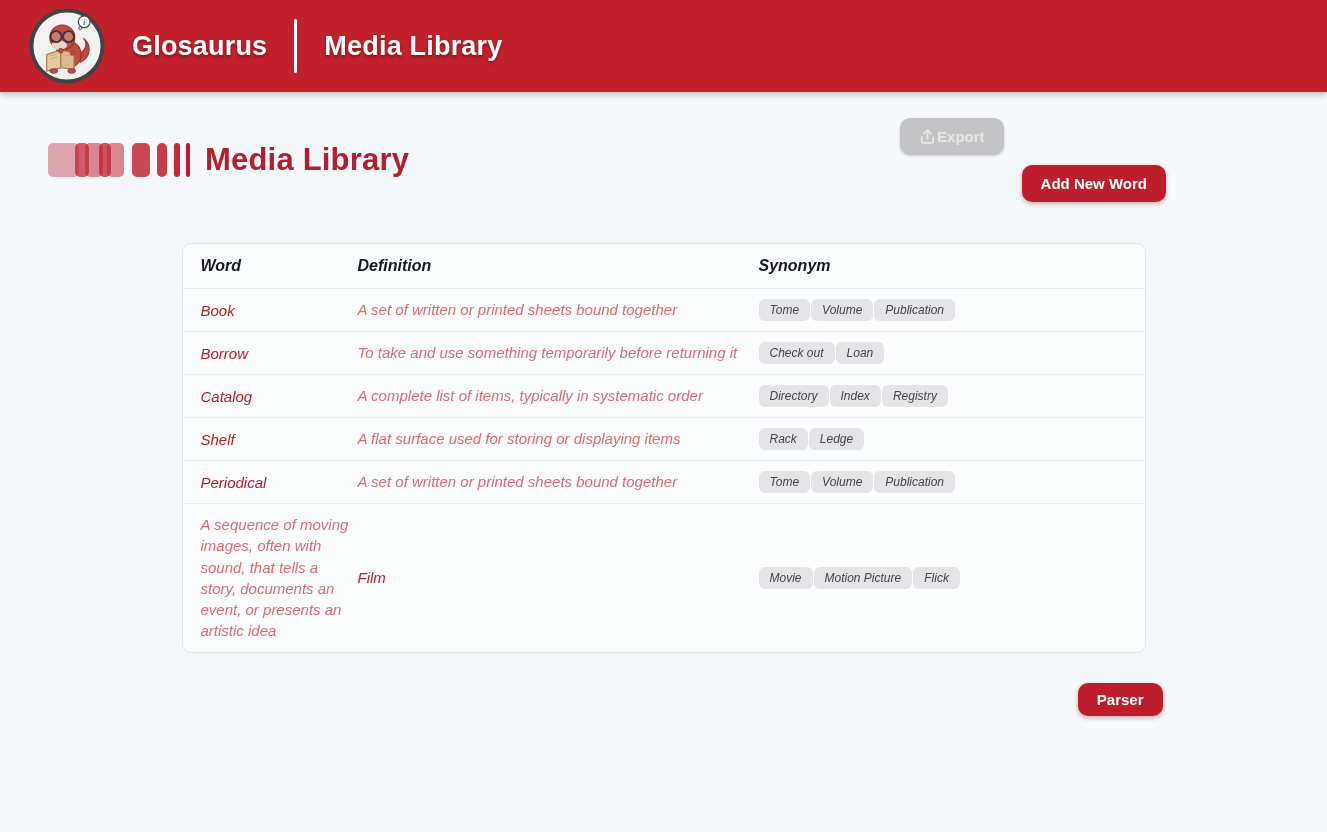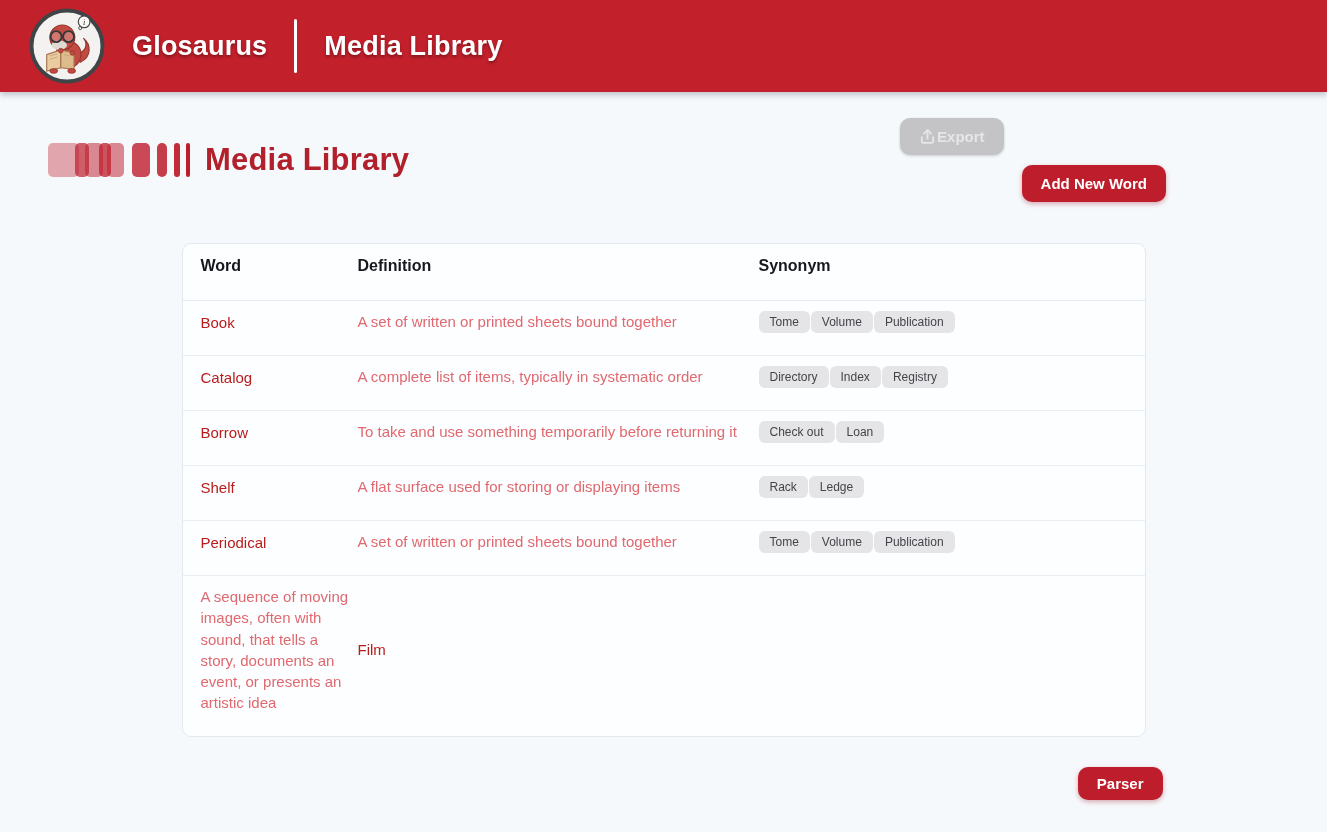--- a/index.html
+++ b/index.html
@@ -107,22 +107,23 @@
     margin:41px auto 0;
     background:#FDFEFF;
     border:1px solid #E2E8F0;
     border-radius:9px;
     overflow:hidden;
   }
   .t-row {
     display:grid;
     grid-template-columns:157px 401px 1fr;
     align-items:center;
-    padding:0 0 12px 18px;
+    padding:0 0 0 18px;
     border-bottom:1px solid #EAEFF5;
+    font-style:italic;
   }
   .t-row:last-child { border-bottom:none; }
   .t-head { border-bottom:1px solid #E3E9F0; }
   .t-head .cell {
     font-size:16px;
     font-weight:700;
     color:#16181D;
     padding:13px 8px 13px 0;
   }
   .cell { padding:10px 8px 10px 0; }
@@ -242,56 +243,61 @@
         <div class="t-row">
           <div class="cell word">Book</div>
           <div class="cell def">A set of written or printed sheets bound together</div>
           <div class="cell syn">
             <span class="tag">Tome</span>
             <span class="tag">Volume</span>
             <span class="tag">Publication</span>
           </div>
         </div>
         <div class="t-row">
+          <div class="cell word">Borrow</div>
+          <div class="cell def">To take and use something temporarily before returning it</div>
+          <div class="cell syn">
+            <span class="tag">Check out</span>
+            <span class="tag">Loan</span>
+          </div>
+        </div>
+        <div class="t-row">
           <div class="cell word">Catalog</div>
           <div class="cell def">A complete list of items, typically in systematic order</div>
           <div class="cell syn">
             <span class="tag">Directory</span>
             <span class="tag">Index</span>
             <span class="tag">Registry</span>
           </div>
         </div>
         <div class="t-row">
-          <div class="cell word">Borrow</div>
-          <div class="cell def">To take and use something temporarily before returning it</div>
-          <div class="cell syn">
-            <span class="tag">Check out</span>
-            <span class="tag">Loan</span>
-          </div>
-        </div>
-        <div class="t-row">
           <div class="cell word">Shelf</div>
           <div class="cell def">A flat surface used for storing or displaying items</div>
           <div class="cell syn">
             <span class="tag">Rack</span>
             <span class="tag">Ledge</span>
           </div>
         </div>
         <div class="t-row">
           <div class="cell word">Periodical</div>
           <div class="cell def">A set of written or printed sheets bound together</div>
           <div class="cell syn">
             <span class="tag">Tome</span>
             <span class="tag">Volume</span>
             <span class="tag">Publication</span>
           </div>
         </div>
         <div class="t-row">
           <div class="cell def">A sequence of moving images, often with sound, that tells a story, documents an event, or presents an artistic idea</div>
           <div class="cell word">Film</div>
+          <div class="cell syn">
+            <span class="tag">Movie</span>
+            <span class="tag">Motion Picture</span>
+            <span class="tag">Flick</span>
+          </div>
         </div>
       </div>
   </section>
 
   <div class="parser-row">
     <button class="btn-parser">Parser</button>
   </div>
 </main>
 
 </body></html>

